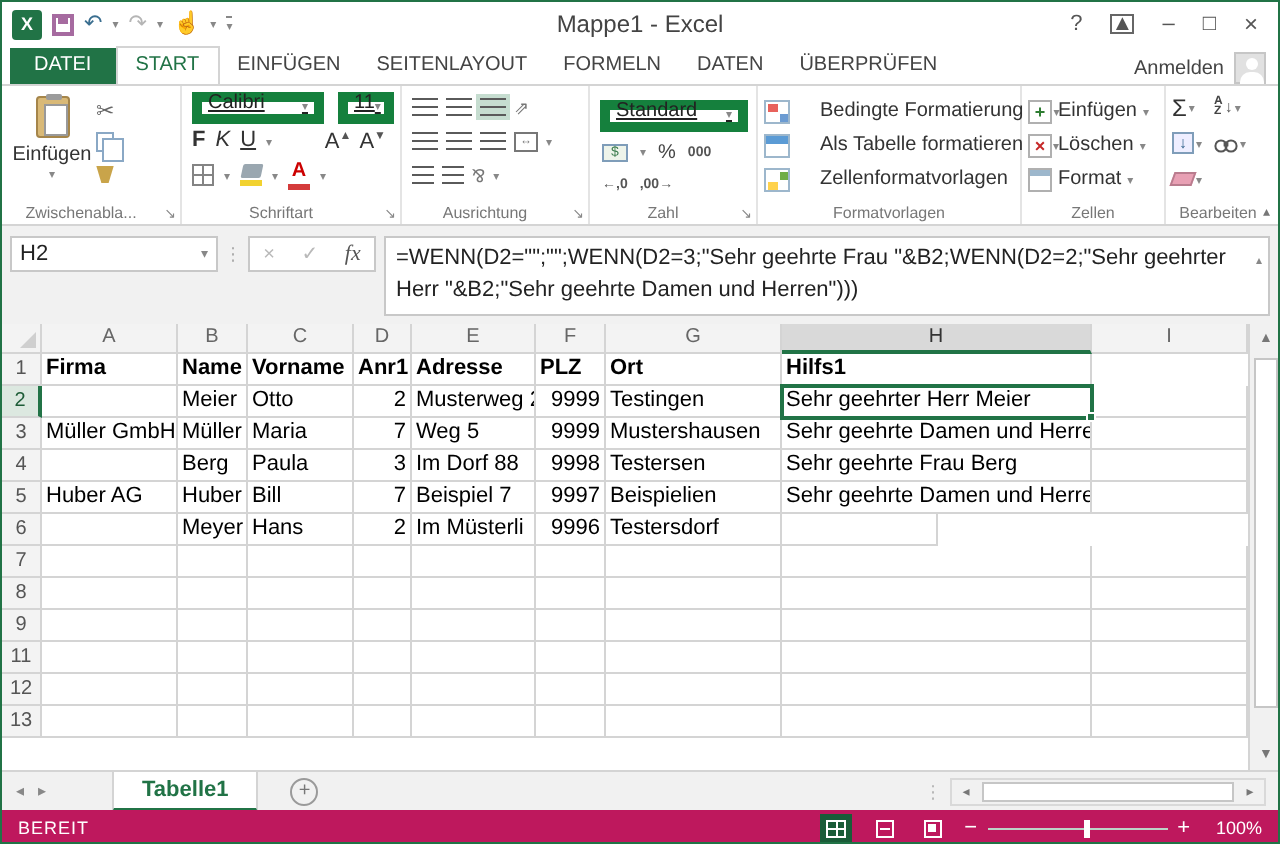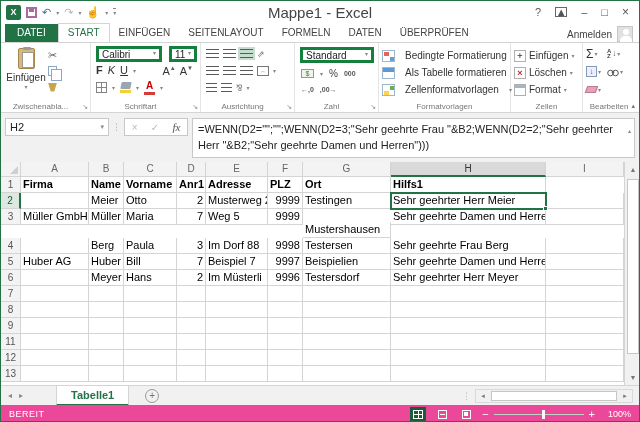--- a/index.html
+++ b/index.html
@@ -8,21 +8,21 @@
 
   
   .titlebar { position: absolute; left: 0; top: 0; width: 100%; height: 22px; display: flex; align-items: center; background: #fff; }
   .qat { display: flex; align-items: center; gap: 5px; padding-left: 5px; }
   .xl-logo { width: 15px; height: 15px; background: #217346; color: #fff; font-size: 9px; font-weight: bold; display: flex; align-items: center; justify-content: center; border-radius: 2px; }
   .floppy { width: 11px; height: 11px; border: 2px solid #a66ba0; position: relative; }
   .floppy::after { content: ""; position: absolute; left: 1px; top: -1px; width: 5px; height: 4px; background: #a66ba0; }
   .qicon { font-size: 11px; color: #3a6e8f; line-height: 1; }
   .gray { color: #b5b5b5; }
   .dd { font-size: 6px; color: #888; }
-  .title-center { position: absolute; left: 0; right: 0; text-align: center; font-size: 15px; color: #444; pointer-events: none; }
+  .title-center { position: absolute; left: 0; right: 0; text-align: center; font-size: 12px; color: #444; pointer-events: none; }
   .winbtns { margin-left: auto; display: flex; align-items: center; gap: 14px; padding-right: 10px; z-index: 2; }
   .winbtns span { font-size: 11px; color: #555; line-height: 1; }
   .ribopt { width: 12px; height: 10px; border: 1px solid #666; font-size: 5px; color: #666; display: flex; align-items: center; justify-content: center; }
 
   
   .tabrow { position: absolute; left: 0; top: 22px; width: 100%; height: 19px; display: flex; align-items: flex-end; background: #fff; }
   .rtab { font-size: 10px; color: #444; padding: 3px 9px 4px; cursor: default; }
   .rtab.file { background: #217346; color: #fff; padding: 3px 12px 4px; margin-left: 4px; }
   .rtab.active { color: #217346; background: #fff; border: 1px solid #d4d4d4; border-bottom: none; }
   .signin { margin-left: auto; display: flex; align-items: center; gap: 5px; padding-right: 6px; }
@@ -44,21 +44,21 @@
   .clipboard::before { content: ""; position: absolute; left: 4px; top: -2px; width: 8px; height: 3px; background: #9b9b9b; border-radius: 1px; }
   .clipboard::after { content: ""; position: absolute; left: 3px; top: 3px; width: 10px; height: 14px; background: #fff; border: 1px solid #999; }
   .paste-lbl { font-size: 10px; color: #333; margin-top: 3px; }
   .clip-small { display: flex; flex-direction: column; gap: 4px; padding-top: 4px; }
   .clip-small .row { display: flex; align-items: center; gap: 2px; height: 12px; }
   .copy-ic { width: 9px; height: 10px; border: 1px solid #8aa8c5; background: #fff; position: relative; }
   .copy-ic::after { content: ""; position: absolute; left: 2px; top: 2px; width: 9px; height: 10px; border: 1px solid #8aa8c5; background: #fff; }
   .brush-ic { width: 9px; height: 9px; background: #c9a44a; clip-path: polygon(0 0, 100% 0, 70% 100%, 30% 100%); }
 
   .grp-font { width: 110px; }
-  .selbox { display: inline-flex; align-items: flex-start; justify-content: space-between; border: 3px solid #15803d; background: #fff; font-size: 10px; color: #222; padding: 0 3px; height: 16px; }
+  .selbox { display: inline-flex; align-items: flex-end; justify-content: space-between; border: 5px solid #15803d; background: #fff; font-size: 10px; color: #222; padding: 0 3px; height: 16px; text-decoration: underline; }
   .fontname { width: 66px; }
   .fontsize { width: 28px; margin-left: 2px; }
   .fline { display: flex; align-items: center; gap: 5px; height: 17px; padding-left: 2px; }
   .fbtn { font-size: 11px; color: #333; line-height: 1; }
   .it { font-style: italic; } .un { text-decoration: underline; }
   .grow-shrink { margin-left: auto; padding-right: 4px; display: flex; gap: 4px; font-size: 11px; color: #333; }
   .sup { font-size: 6px; vertical-align: super; color: #555; }
   .border-ic { width: 11px; height: 11px; border: 1px solid #848484; background: linear-gradient(#848484,#848484) center/1px 100% no-repeat, linear-gradient(#848484,#848484) center/100% 1px no-repeat, #fff; }
   .bar-ic { display: inline-flex; flex-direction: column; align-items: center; line-height: 1; }
   .bar-ic .g { font-size: 10px; color: #444; }
@@ -73,21 +73,21 @@
   .mini-box { width: 12px; height: 10px; border: 1px solid #777; display: flex; align-items: center; justify-content: center; font-size: 6px; color: #777; }
   .ang { font-size: 9px; color: #777; }
 
   .grp-num { width: 84px; }
   .numfmt { width: 74px; margin: 1px 0 2px 2px; }
   .nline { display: flex; align-items: center; gap: 6px; height: 16px; padding-left: 3px; font-size: 10px; color: #444; }
   .money { width: 13px; height: 9px; border: 1px solid #7f9db9; background: #eef4ea; font-size: 7px; color: #3c7d4e; display: flex; align-items: center; justify-content: center; }
   .small-txt { font-size: 7px; font-weight: bold; color: #555; letter-spacing: 0; }
 
   .grp-styles { width: 132px; padding-top: 4px; }
-  .stylebtn { display: flex; align-items: center; gap: 10px; height: 17px; font-size: 10px; color: #333; white-space: nowrap; }
+  .stylebtn { display: flex; align-items: center; gap: 15px; height: 17px; font-size: 10px; color: #333; white-space: nowrap; }
   .sicon { width: 13px; height: 12px; flex: 0 0 13px; border: 1px solid #9db7cc; background: linear-gradient(#e8625c 0 0) 1px 1px/5px 4px no-repeat, linear-gradient(#6b9bd2 0 0) 7px 6px/5px 4px no-repeat, #fff; }
   .sicon.t2 { background: linear-gradient(#5b9bd5 0 0) 0 0/100% 4px no-repeat, #fff; }
   .sicon.t3 { background: linear-gradient(#ffd24c 0 0) 1px 6px/5px 4px no-repeat, linear-gradient(#70ad47 0 0) 7px 1px/5px 4px no-repeat, #fff; }
 
   .grp-cells { width: 72px; padding-top: 4px; }
   .cellbtn { display: flex; align-items: center; gap: 3px; height: 17px; font-size: 10px; color: #333; white-space: nowrap; }
   .cicon { width: 12px; height: 12px; flex: 0 0 12px; border: 1px solid #b0b0b0; background: #fff; position: relative; font-size: 9px; line-height: 10px; text-align: center; }
   .cicon.ins { color: #2e7d32; font-weight: bold; }
   .cicon.del { color: #c62828; font-weight: bold; }
   .cicon.fmt::after { content: ""; position: absolute; left: 0; top: 0; right: 0; height: 3px; background: #9db7cc; }
@@ -138,21 +138,21 @@
   .sheetbar { position: absolute; left: 0; top: 384px; width: 100%; height: 20px; background: #f1f1f1; border-top: 1px solid #d4d4d4; display: flex; align-items: center; }
   .snav { font-size: 8px; color: #888; padding: 0 7px; }
   .sheettab { margin-left: 26px; height: 20px; background: #fff; border-right: 1px solid #d4d4d4; border-left: 1px solid #d4d4d4; border-bottom: 2px solid #217346; color: #217346; font-weight: bold; font-size: 11px; display: flex; align-items: center; padding: 0 14px; }
   .addsheet { margin-left: 16px; width: 14px; height: 14px; border: 1px solid #9a9a9a; border-radius: 50%; color: #777; font-size: 10px; line-height: 12px; text-align: center; }
   .hsep { margin-left: auto; color: #b5b5b5; font-size: 9px; }
   .hscroll { display: flex; align-items: center; width: 158px; height: 14px; background: #f1f1f1; margin: 0 6px 0 4px; border: 1px solid #d9d9d9; }
   .hscroll .arr { width: 14px; text-align: center; font-size: 7px; color: #777; }
   .hthumb { flex: 1; height: 10px; background: #fff; border: 1px solid #c6c6c6; margin: 0 1px; }
 
   
-  .statusbar { position: absolute; left: 0; top: 404px; width: 100%; height: 18px; background: #ec4899; color: #fff; display: flex; align-items: center; font-size: 9px; }
+  .statusbar { position: absolute; left: 0; top: 404px; width: 100%; height: 18px; background: #be185d; color: #fff; display: flex; align-items: center; font-size: 9px; }
   .statusbar .mode { padding-left: 8px; letter-spacing: 0.5px; }
   .sb-right { margin-left: auto; display: flex; align-items: center; gap: 8px; padding-right: 8px; }
   .viewbtn { width: 16px; height: 14px; display: flex; align-items: center; justify-content: center; }
   .viewbtn.active { background: #1a5c38; }
   .vb-grid { width: 10px; height: 9px; border: 1px solid #fff; background: linear-gradient(#fff,#fff) center/1px 100% no-repeat, linear-gradient(#fff,#fff) center/100% 1px no-repeat; }
   .vb-page { width: 9px; height: 9px; border: 1px solid #fff; background: linear-gradient(#fff,#fff) center/5px 1px no-repeat; }
   .vb-break { width: 9px; height: 9px; border: 1px solid #fff; position: relative; }
   .vb-break::after { content: ""; position: absolute; left: 1px; top: 1px; width: 4px; height: 4px; background: #fff; }
   .zoomctl { display: flex; align-items: center; gap: 5px; }
   .zoomctl .sign { font-size: 11px; line-height: 1; }
@@ -447,21 +447,21 @@
         <div class="gcell dc" style="width: 78px;"></div>
       </div>
       <div class="grow">
         <div class="gcell rh">3</div>
         <div class="gcell dc" style="width: 68px;">Müller GmbH</div>
         <div class="gcell dc" style="width: 35px;">Müller</div>
         <div class="gcell dc" style="width: 53px;">Maria</div>
         <div class="gcell dc num" style="width: 29px;">7</div>
         <div class="gcell dc" style="width: 62px;">Weg 5</div>
         <div class="gcell dc num" style="width: 35px;">9999</div>
-        <div class="gcell dc" style="width: 88px; margin-top: 13px;">Mustershausen</div>
+        <div class="gcell dc" style="width: 88px;">Mustershausen</div>
         <div class="gcell dc" style="width: 155px;">Sehr geehrte Damen und Herren</div>
         <div class="gcell dc" style="width: 78px;"></div>
       </div>
       <div class="grow">
         <div class="gcell rh">4</div>
         <div class="gcell dc" style="width: 68px;"></div>
         <div class="gcell dc" style="width: 35px;">Berg</div>
         <div class="gcell dc" style="width: 53px;">Paula</div>
         <div class="gcell dc num" style="width: 29px;">3</div>
         <div class="gcell dc" style="width: 62px;">Im Dorf 88</div>
@@ -484,21 +484,20 @@
       </div>
       <div class="grow">
         <div class="gcell rh">6</div>
         <div class="gcell dc" style="width: 68px;"></div>
         <div class="gcell dc" style="width: 35px;">Meyer</div>
         <div class="gcell dc" style="width: 53px;">Hans</div>
         <div class="gcell dc num" style="width: 29px;">2</div>
         <div class="gcell dc" style="width: 62px;">Im Müsterli</div>
         <div class="gcell dc num" style="width: 35px;">9996</div>
         <div class="gcell dc" style="width: 88px;">Testersdorf</div>
-        <div class="gcell dc" style="width: 155px;">Sehr geehrter Herr Meyer</div>
         <div class="gcell dc" style="width: 78px;"></div>
       </div>
       <div class="grow">
         <div class="gcell rh">7</div>
         <div class="gcell dc" style="width: 68px;"></div>
         <div class="gcell dc" style="width: 35px;"></div>
         <div class="gcell dc" style="width: 53px;"></div>
         <div class="gcell dc num" style="width: 29px;"></div>
         <div class="gcell dc" style="width: 62px;"></div>
         <div class="gcell dc num" style="width: 35px;"></div>

